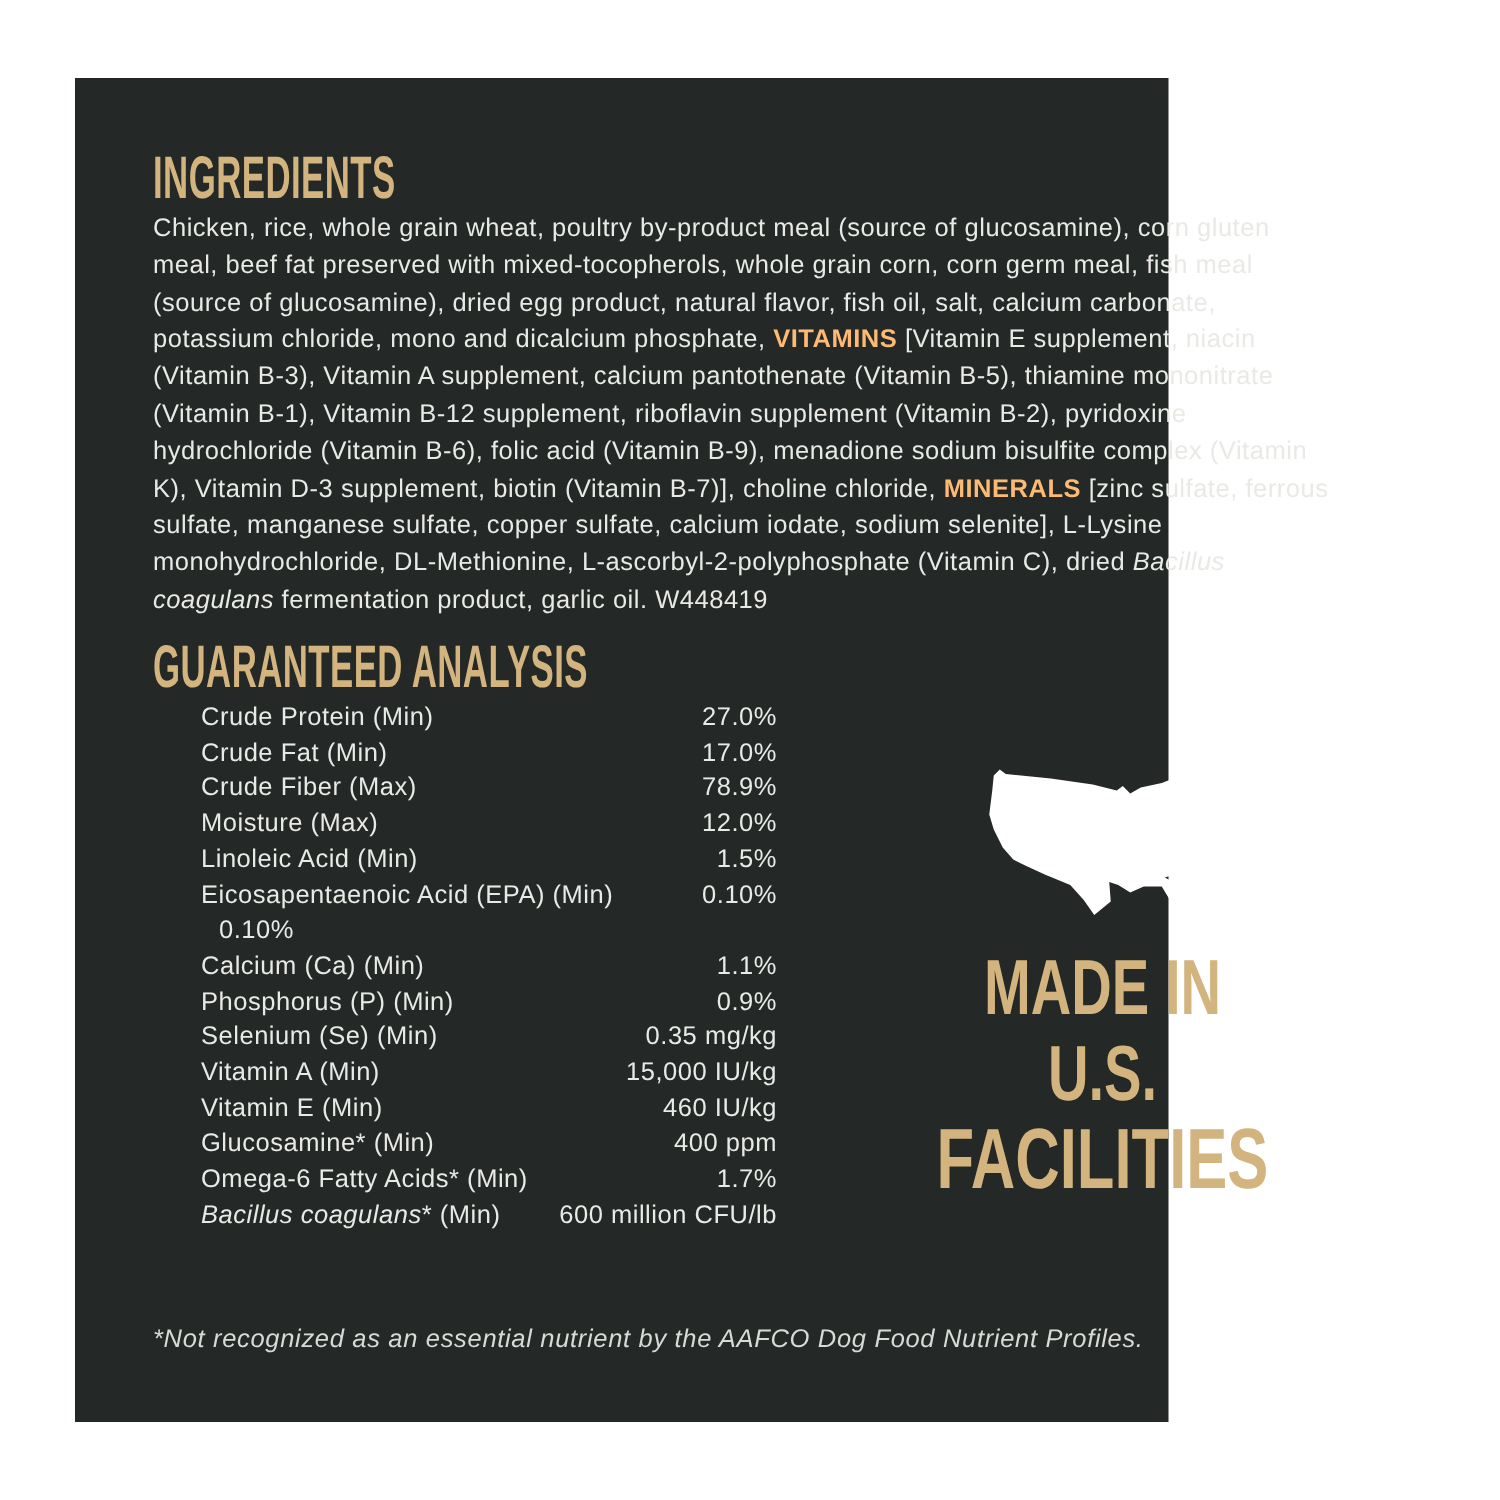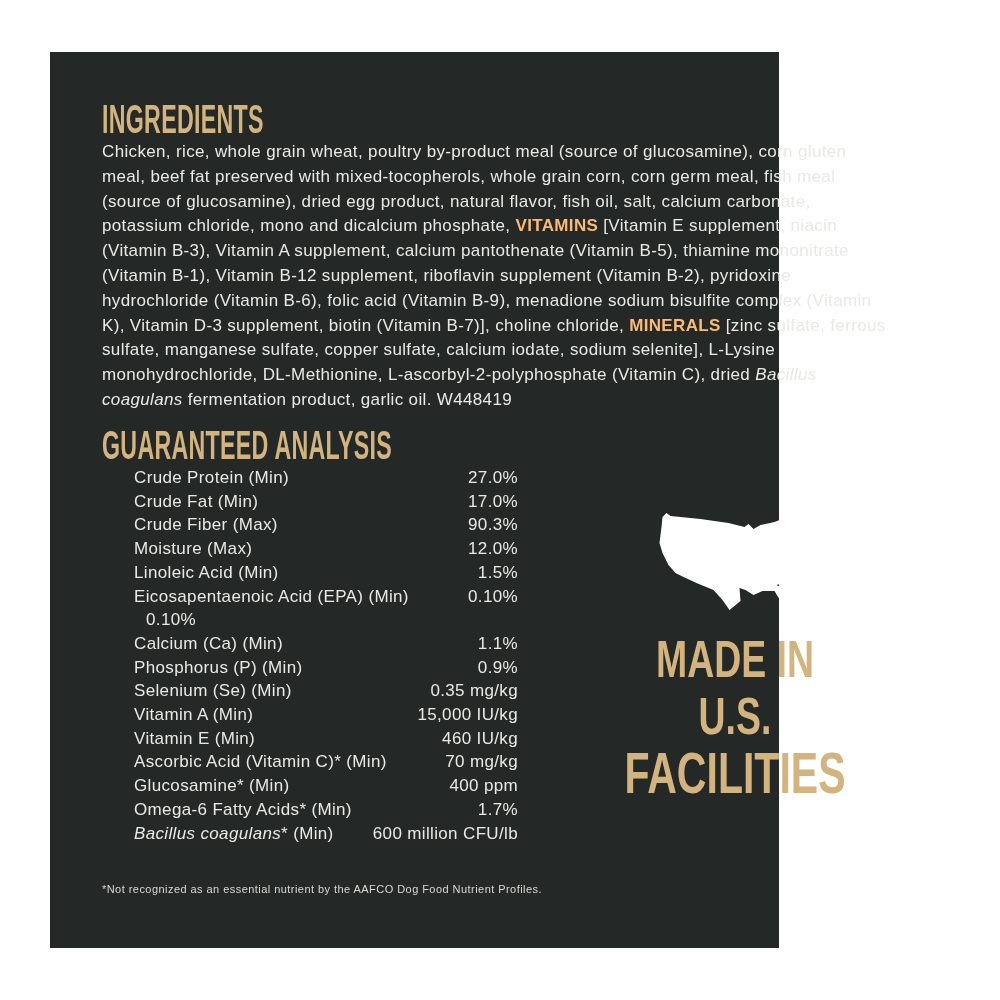--- a/index.html
+++ b/index.html
@@ -55,23 +55,24 @@
     align-items: baseline;
     line-height: 23.7px;
     white-space: nowrap;
     margin-left: 32px;
   }
   .row .lab { text-align: left; }
   .row .val { text-align: right; padding-left: 12px; }
   .footnote {
     position: absolute;
     left: 52px; top: 831px;
-    font-size: 11px;
+    font-size: 17px;
     letter-spacing: 0.45px;
     color: var(--footnote_text, #d9d9d5);
+    font-style: italic;
   }
   .usa-map {
     position: absolute;
     left: 606px; top: 459px;
     width: 148px; height: 100px;
   }
   .usa-map svg { width: 100%; height: 100%; display: block; }
   .made-in-line {
     position: absolute;
     left: 480px;
@@ -102,21 +103,21 @@
       <div class="row">
         <span class="lab"><span>Crude Protein (Min)</span></span>
         <span class="val">27.0%</span>
       </div>
       <div class="row">
         <span class="lab"><span>Crude Fat (Min)</span></span>
         <span class="val">17.0%</span>
       </div>
       <div class="row">
         <span class="lab"><span>Crude Fiber (Max)</span></span>
-        <span class="val">90.3%</span>
+        <span class="val">78.9%</span>
       </div>
       <div class="row">
         <span class="lab"><span>Moisture (Max)</span></span>
         <span class="val">12.0%</span>
       </div>
       <div class="row">
         <span class="lab"><span>Linoleic Acid (Min)</span></span>
         <span class="val">1.5%</span>
       </div>
       <div class="row">
@@ -138,24 +139,20 @@
         <span class="lab"><span>Selenium (Se) (Min)</span></span>
         <span class="val">0.35 mg/kg</span>
       </div>
       <div class="row">
         <span class="lab"><span>Vitamin A (Min)</span></span>
         <span class="val">15,000 IU/kg</span>
       </div>
       <div class="row">
         <span class="lab"><span>Vitamin E (Min)</span></span>
         <span class="val">460 IU/kg</span>
-      </div>
-      <div class="row">
-        <span class="lab"><span>Ascorbic Acid (Vitamin C)* (Min)</span></span>
-        <span class="val">70 mg/kg</span>
       </div>
       <div class="row">
         <span class="lab"><span>Glucosamine* (Min)</span></span>
         <span class="val">400 ppm</span>
       </div>
       <div class="row">
         <span class="lab"><span>Omega-6 Fatty Acids* (Min)</span></span>
         <span class="val">1.7%</span>
       </div>
       <div class="row">

